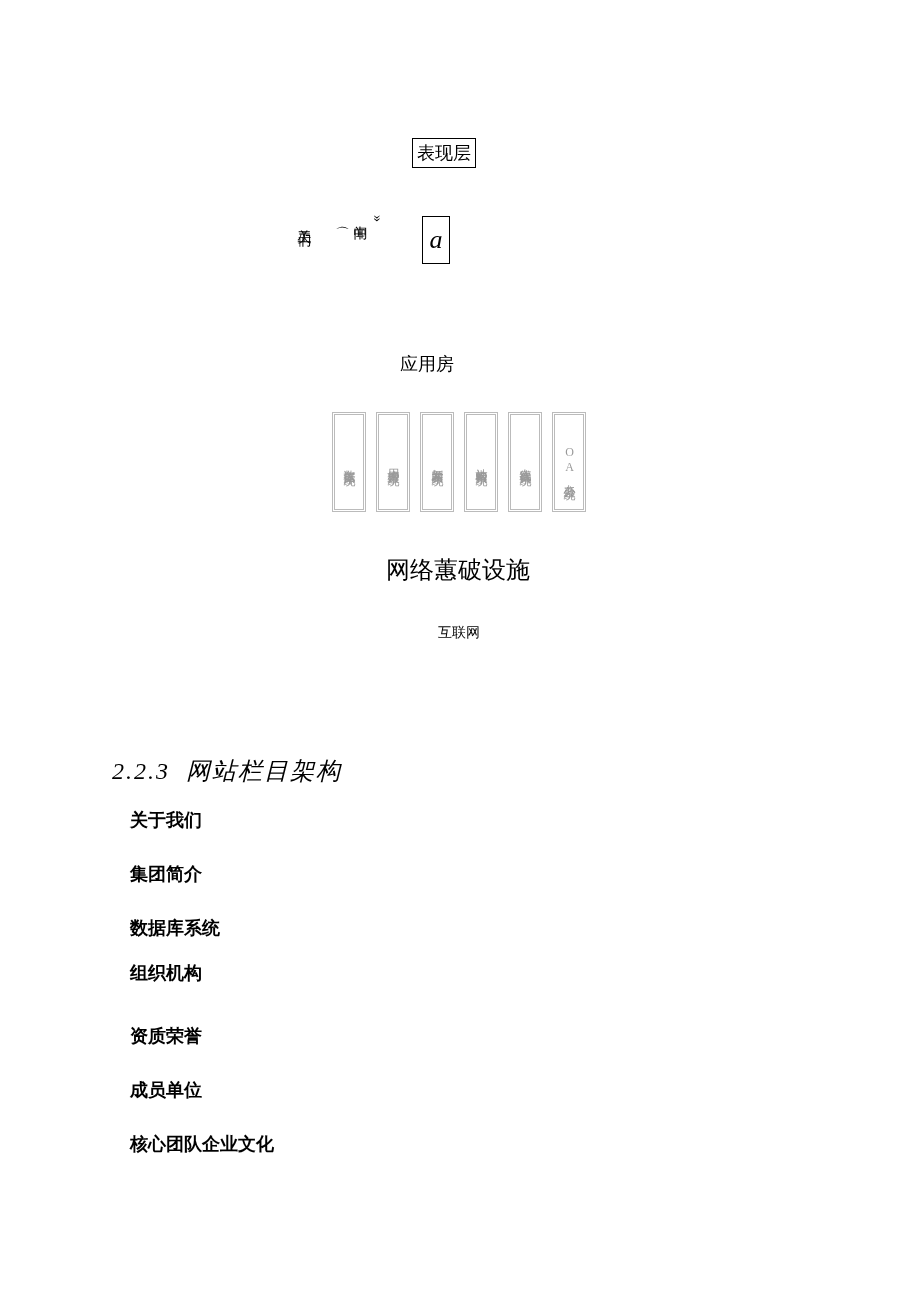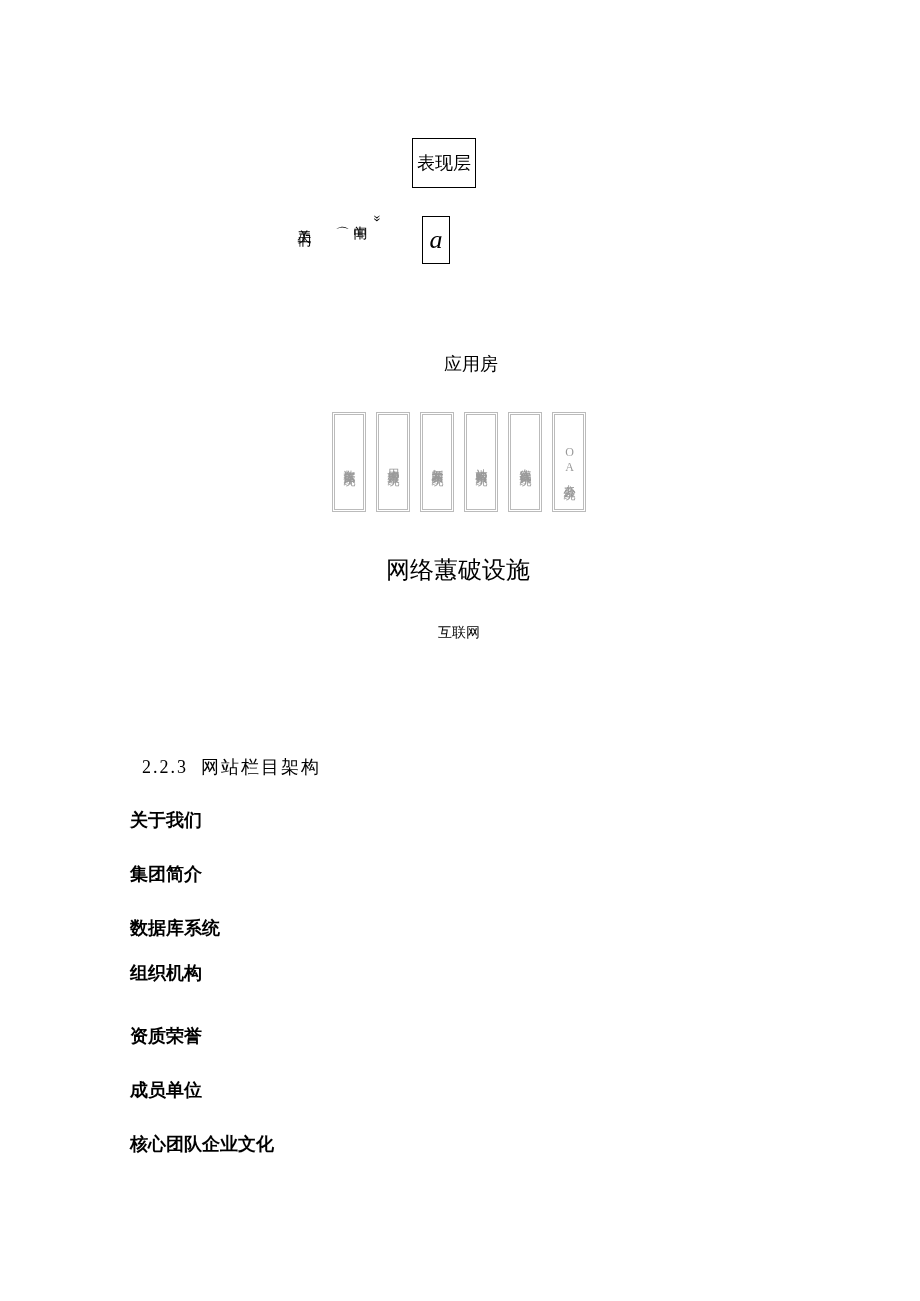--- a/index.html
+++ b/index.html
@@ -13,21 +13,21 @@
       background: #ffffff;
       font-family: "SimSun", "宋体", serif;
       position: relative;
       color: #000;
     }
     .presentation-label {
       position: absolute;
       top: 138px;
       left: 412px;
       border: 1px solid #000;
-      padding: 12px 4px;
+      padding: 2px 4px;
       font-size: 18px;
     }
     .pres-col-1 {
       position: absolute;
       top: 218px;
       left: 295px;
       font-size: 14px;
       writing-mode: vertical-rl;
       height: 50px;
       letter-spacing: 2px;
@@ -50,21 +50,21 @@
       font-style: italic;
       font-size: 26px;
       font-family: serif;
       display: flex;
       align-items: center;
       justify-content: center;
     }
     .app-label {
       position: absolute;
       top: 352px;
-      left: 444px;
+      left: 400px;
       font-size: 18px;
     }
     .app-boxes {
       position: absolute;
       top: 412px;
       left: 332px;
       display: flex;
       gap: 10px;
     }
     .app-box {
@@ -89,23 +89,24 @@
     }
     .internet-label {
       position: absolute;
       top: 624px;
       left: 438px;
       font-size: 14px;
     }
     .section-heading {
       position: absolute;
       top: 755px;
-      left: 142px;
-      font-size: 18px;
+      left: 112px;
+      font-size: 24px;
       letter-spacing: 2px;
+      font-style: italic;
     }
     .list-block {
       position: absolute;
       left: 130px;
       font-size: 18px;
       font-weight: bold;
     }
     .item-1 { top: 808px; }
     .item-2 { top: 862px; }
     .item-3 { top: 916px; }

